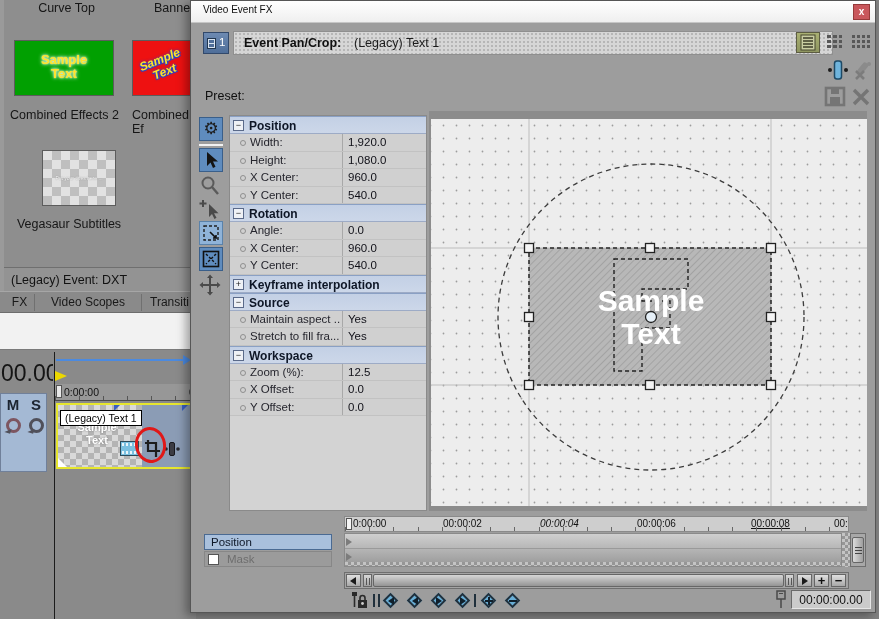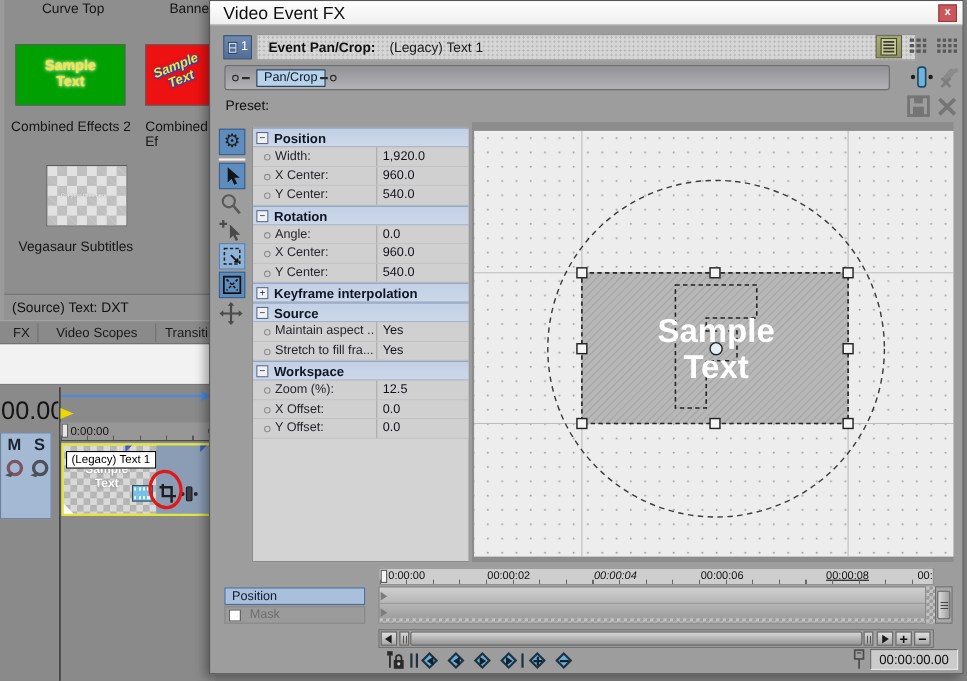--- a/index.html
+++ b/index.html
@@ -68,21 +68,21 @@
   #ico-genmedia{left:62px;top:36px;width:19px;height:15px;background:#7ac0e0;border:1px solid #2a4a5a;}
   #ico-genmedia::before{content:"";position:absolute;left:1px;right:1px;top:1px;height:3px;
      background:repeating-linear-gradient(90deg,#e8f4fa 0 2px,transparent 2px 4px);}
   #ico-genmedia::after{content:"";position:absolute;left:1px;right:1px;bottom:1px;height:3px;
      background:repeating-linear-gradient(90deg,#e8f4fa 0 2px,transparent 2px 4px);}
   #red-annotation{left:77px;top:22px;width:31px;height:36px;border:3px solid #e01818;border-radius:50%;transform:rotate(-10deg);}
 
   
   #dialog{left:190px;top:0;width:686px;height:613px;background:#9d9d9d;border:1px solid #565656;box-shadow:-4px 3px 9px rgba(0,0,0,0.35);}
   #dlg-titlebar{left:0;top:0;width:684px;height:22px;background:linear-gradient(#ffffff,#efefef);border-bottom:1px solid #c6c6c6;}
-  #dlg-title{left:12px;top:3px;font-size:16px;color:#0d0d0d;}
+  #dlg-title{left:12px;top:3px;font-size:10px;color:#0d0d0d;}
   #dlg-close{left:662px;top:3px;width:17px;height:16px;background:#c9575c;border:1px solid #973a3a;color:#fff;
      font-size:10px;font-weight:bold;text-align:center;line-height:14px;}
   #hdr-badge{left:12px;top:31px;width:26px;height:22px;background:linear-gradient(#6d8ab2,#4f6e99);border:1px solid #32496b;}
   #hdr-badge .film{position:absolute;left:3px;top:5px;width:9px;height:11px;background:#d9e4f0;border:1px solid #21364f;}
   #hdr-badge .film::before{content:"";position:absolute;left:1px;top:1px;width:5px;height:3px;background:#4f6e99;}
   #hdr-badge .film::after{content:"";position:absolute;left:1px;bottom:1px;width:5px;height:3px;background:#4f6e99;}
   #hdr-badge .num{position:absolute;left:15px;top:3px;font-size:11.5px;color:#fff;}
   #hdr-strip{left:42px;top:30px;width:600px;height:24px;background-color:#d6d6d6;
      background-image:radial-gradient(#b6b6b6 0.8px,transparent 0.9px);background-size:4px 4px;
      border:1px solid #8f8f8f;}
@@ -189,21 +189,21 @@
     </div>
     <div class="abs mp-label" style="left:0;top:108px;width:121px;text-align:center;">Combined Effects 2</div>
     <div class="abs mp-label" style="left:128px;top:108px;width:63px;overflow:hidden;">Combined Ef</div>
 
     <div class="abs thumb thumb-checker checker">
       <div class="tc-hint">Put your titles here ...</div>
     </div>
     <div class="abs mp-label" style="left:0;top:217px;width:130px;text-align:center;">Vegasaur Subtitles</div>
 
     <div class="abs" id="mp-status">
-      <span>(Source) Text: DXT</span>
+      <span>(Legacy) Event: DXT</span>
     </div>
   </div>
 
   <div class="abs" id="tab-strip">
     <div class="abs tab" style="left:0;width:39px;">FX</div>
     <div class="abs tab-div" style="left:34px;"></div>
     <div class="abs tab" style="left:36px;width:104px;">Video Scopes</div>
     <div class="abs tab-div" style="left:141px;"></div>
     <div class="abs tab" style="left:143px;width:53px;overflow:hidden;">Transiti</div>
   </div>
@@ -303,27 +303,20 @@
             <rect x="14" y="8" width="3" height="3"></rect>
             <rect x="19" y="8" width="3" height="3"></rect>
         <rect x="4" y="13" width="3" height="3"></rect>
             <rect x="9" y="13" width="3" height="3"></rect>
             <rect x="14" y="13" width="3" height="3"></rect>
             <rect x="19" y="13" width="3" height="3"></rect>
           </g>
       </svg>
     </div>
 
-    <div class="abs" id="chain-row">
-      <div class="abs node" style="left:6px;"></div>
-      <div class="abs node-dash" style="left:15px;"></div>
-      <div class="abs" id="chip-pancrop">Pan/Crop</div>
-      <div class="abs node-dash" style="left:86px;"></div>
-      <div class="abs node" style="left:95px;"></div>
-    </div>
     <svg class="abs" style="left:636px;top:58px;" width="22" height="22" viewBox="0 0 22 22">
       <circle cx="3" cy="11" r="2" fill="#1c1c1c"></circle>
         <circle cx="19" cy="11" r="2" fill="#1c1c1c"></circle>
       <rect x="7.5" y="2" width="7" height="18" rx="2.5" fill="#6fb4dc" stroke="#1e4a66" stroke-width="1.5"></rect>
     </svg>
     <svg class="abs" style="left:661px;top:58px;" width="22" height="22" viewBox="0 0 22 22">
       <rect x="8" y="3" width="6" height="12" rx="2" fill="#8b8b8b" transform="rotate(40 11 9)"></rect>
       <path d="M4,12 L12,20 M12,12 L4,20" stroke="#7c7c7c" stroke-width="2.5"></path>
       <circle cx="17" cy="5" r="2" fill="#8b8b8b"></circle>
     </svg>
@@ -379,20 +372,24 @@
     </div>
 
     <div class="abs" id="props">
       <div class="pgroup">
         <span class="pbox">−</span>
         <span class="ptitle">Position</span>
       </div>
       <div class="prow">
         <span class="plabel">Width:</span>
         <span class="pval">1,920.0</span>
+        </div>
+      <div class="prow">
+        <span class="plabel">Height:</span>
+        <span class="pval">1,080.0</span>
         </div>
       <div class="prow">
         <span class="plabel">X Center:</span>
         <span class="pval">960.0</span>
         </div>
       <div class="prow">
         <span class="plabel">Y Center:</span>
         <span class="pval">540.0</span>
         </div>
 

